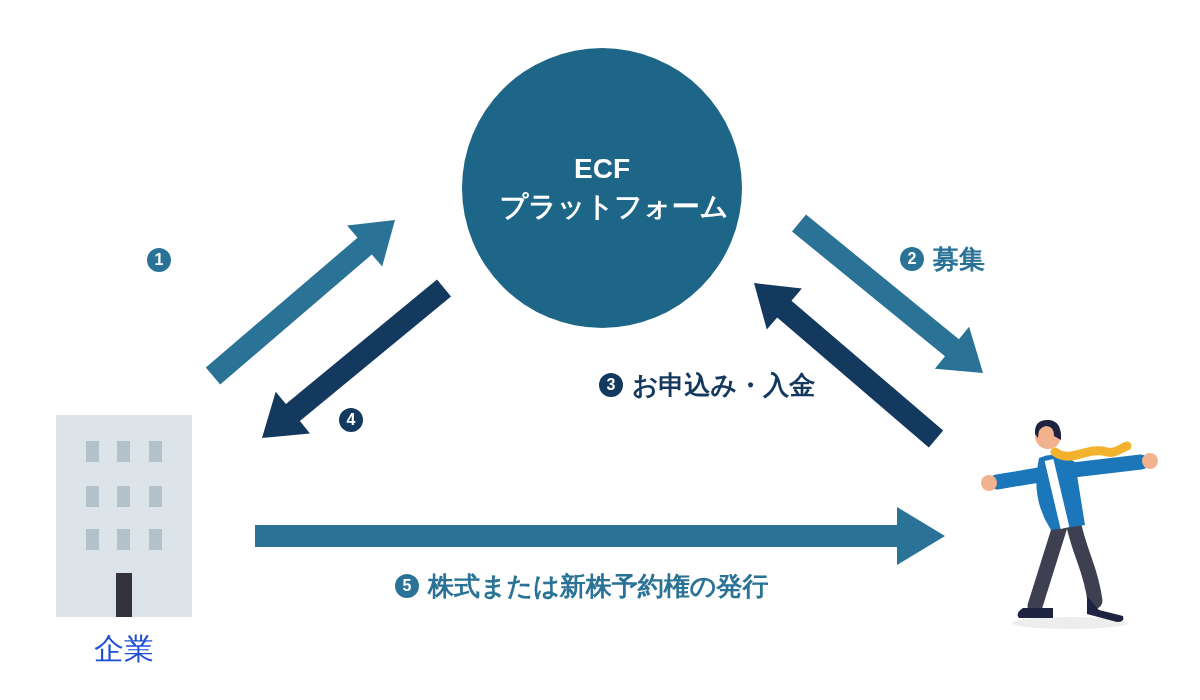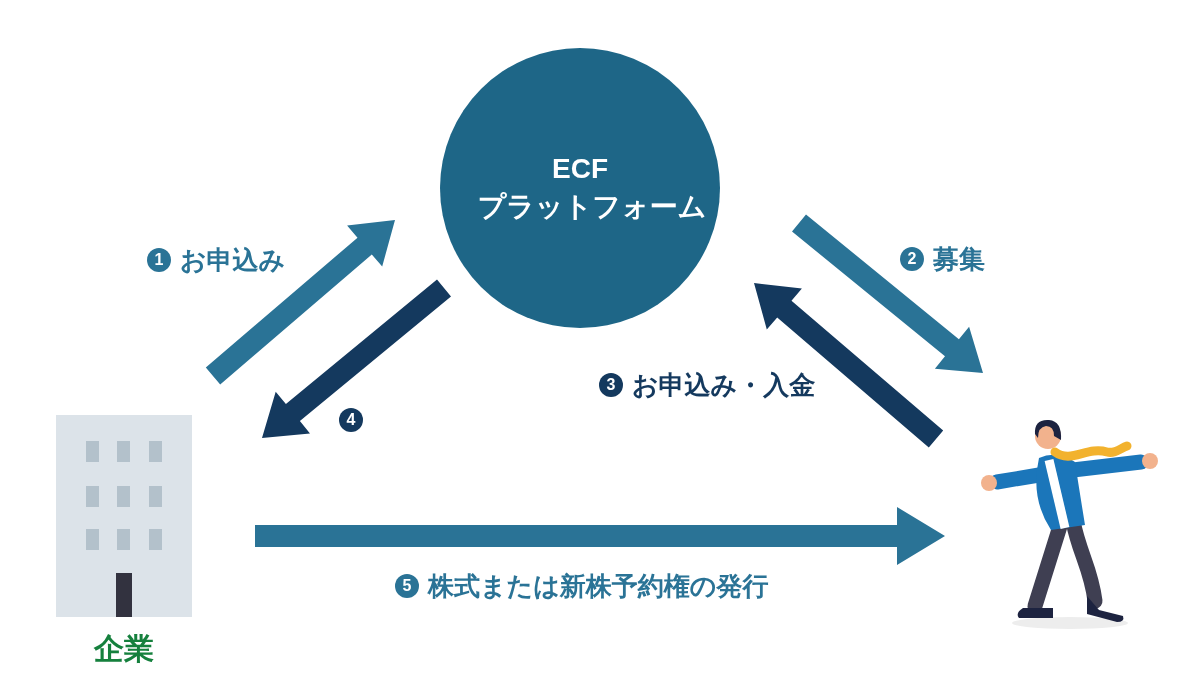--- a/index.html
+++ b/index.html
@@ -2,37 +2,37 @@
 <html><head>
 <meta charset="utf-8">
 <style>
   html,body{margin:0;padding:0;background:#ffffff;}
   .canvas{
     position:relative;width:1200px;height:700px;background:#ffffff;overflow:hidden;
     font-family:"Liberation Sans","DejaVu Sans",sans-serif;
   }
   #arrow-layer{position:absolute;left:0;top:0;}
   .platform-circle{
-    position:absolute;left:440px;top:48px;width:280px;height:280px;border-radius:50%;
+    position:absolute;left:462px;top:48px;width:280px;height:280px;border-radius:50%;
     display:flex;flex-direction:column;align-items:center;justify-content:center;
     color:#ffffff;font-weight:bold;text-align:center;
   }
   .platform-circle .line1{font-size:28px;line-height:1.35;}
   .platform-circle .line2{font-size:28px;line-height:1.35;margin-left:24px;}
   .step-label{
     position:absolute;display:flex;align-items:center;gap:9px;height:30px;
     font-weight:bold;font-size:26px;white-space:nowrap;
   }
   .badge{
     width:24px;height:24px;border-radius:50%;flex:0 0 24px;
     display:flex;align-items:center;justify-content:center;
     color:#ffffff;font-size:16px;font-weight:bold;line-height:1;
   }
   .entity-label{
-    position:absolute;font-weight:bold;font-size:30px;color:#15803d;text-align:center;
+    position:absolute;font-weight:normal;font-size:30px;color:#1d4ed8;text-align:center;
   }
   .icon-wrap{position:absolute;}
 </style>
 </head>
 <body>
 
 <div class="canvas">
 
   <svg id="arrow-layer" width="1200" height="700" viewBox="0 0 1200 700">
       <polygon points="220.2,384.4 371.8,254.4 382.2,266.5 395,220 347.1,225.5 357.5,237.7 205.8,367.6" fill="#2A7396"></polygon>
@@ -42,21 +42,20 @@
       <polygon points="255,547 897,547 897,565 945,536 897,507 897,525 255,525" fill="#2A7396"></polygon>
     </svg>
 
   <div class="platform-circle" id="platform-circle" style="background: rgb(30, 102, 135);">
     <div class="line1">ECF</div>
     <div class="line2">プラットフォーム</div>
   </div>
 
   <div class="step-label" style="left: 147px; top: 245px; color: rgb(42, 115, 150);">
     <span class="badge" style="background: rgb(42, 115, 150);">1</span>
-    <span>お申込み</span>
   </div>
   <div class="step-label" style="left: 900px; top: 244px; color: rgb(42, 115, 150);">
     <span class="badge" style="background: rgb(42, 115, 150);">2</span>
     <span>募集</span>
   </div>
   <div class="step-label" style="left: 599px; top: 370px; color: rgb(20, 57, 94);">
     <span class="badge" style="background: rgb(20, 57, 94);">3</span>
     <span>お申込み・入金</span>
   </div>
   <div class="step-label" style="left: 339px; top: 405px; color: rgb(20, 57, 94);">

